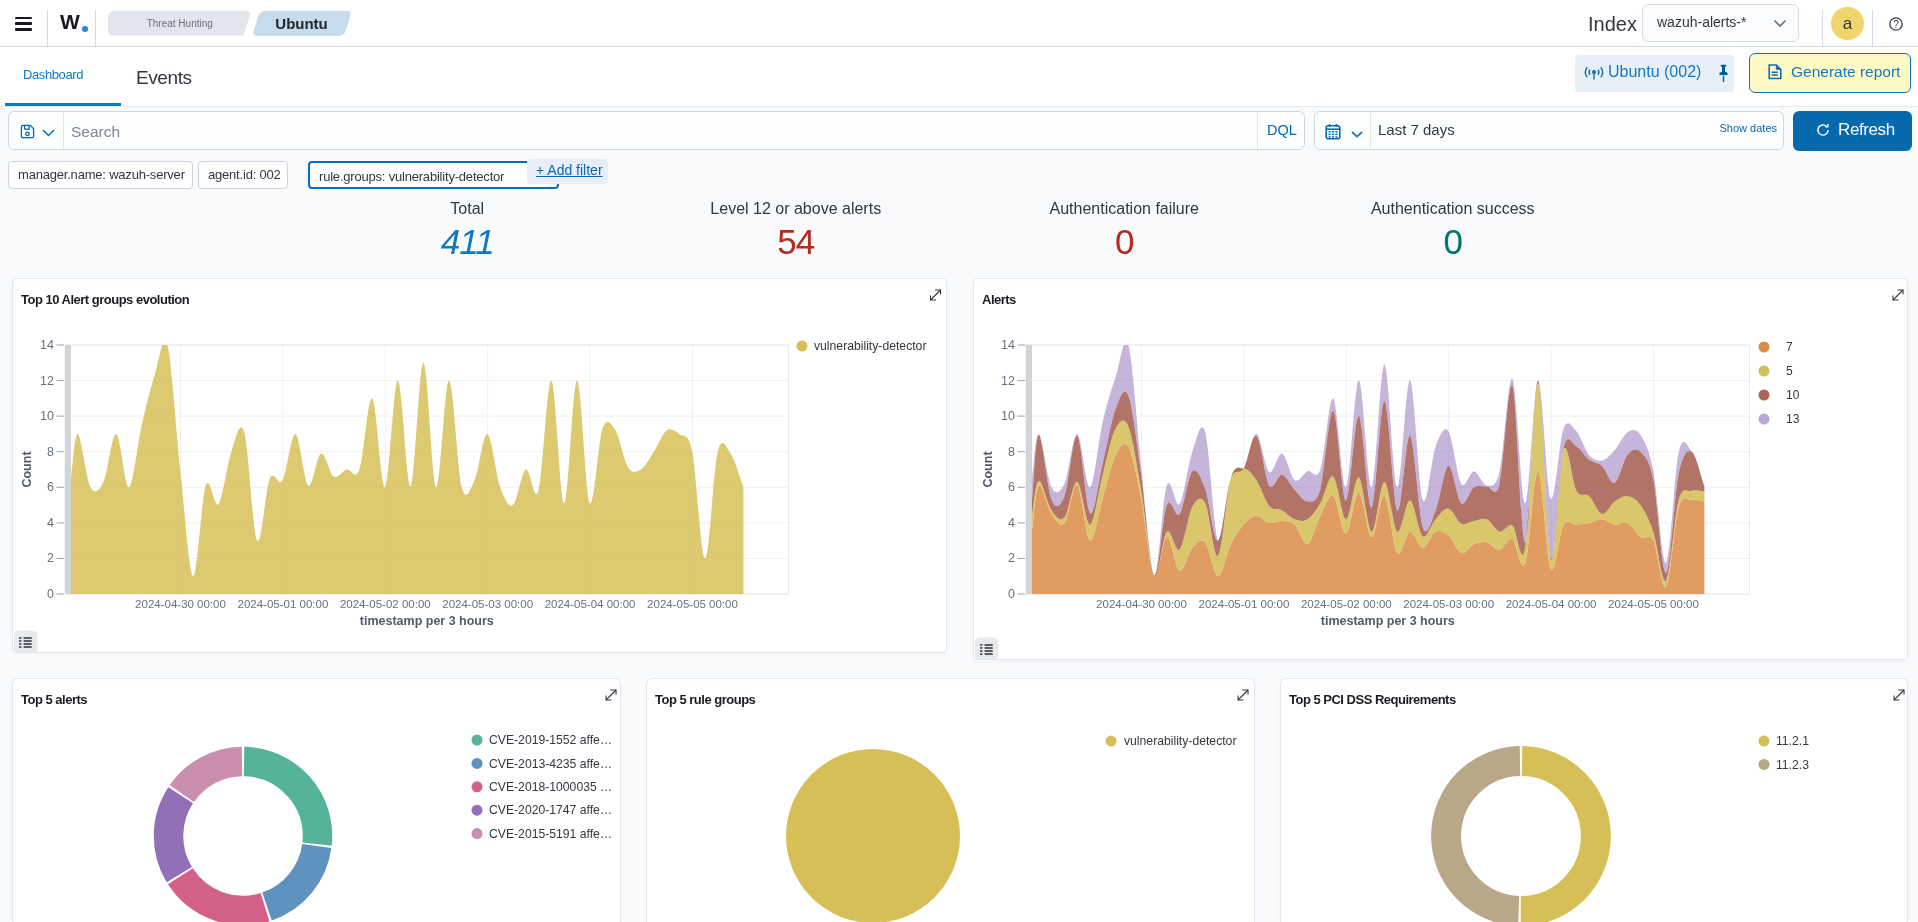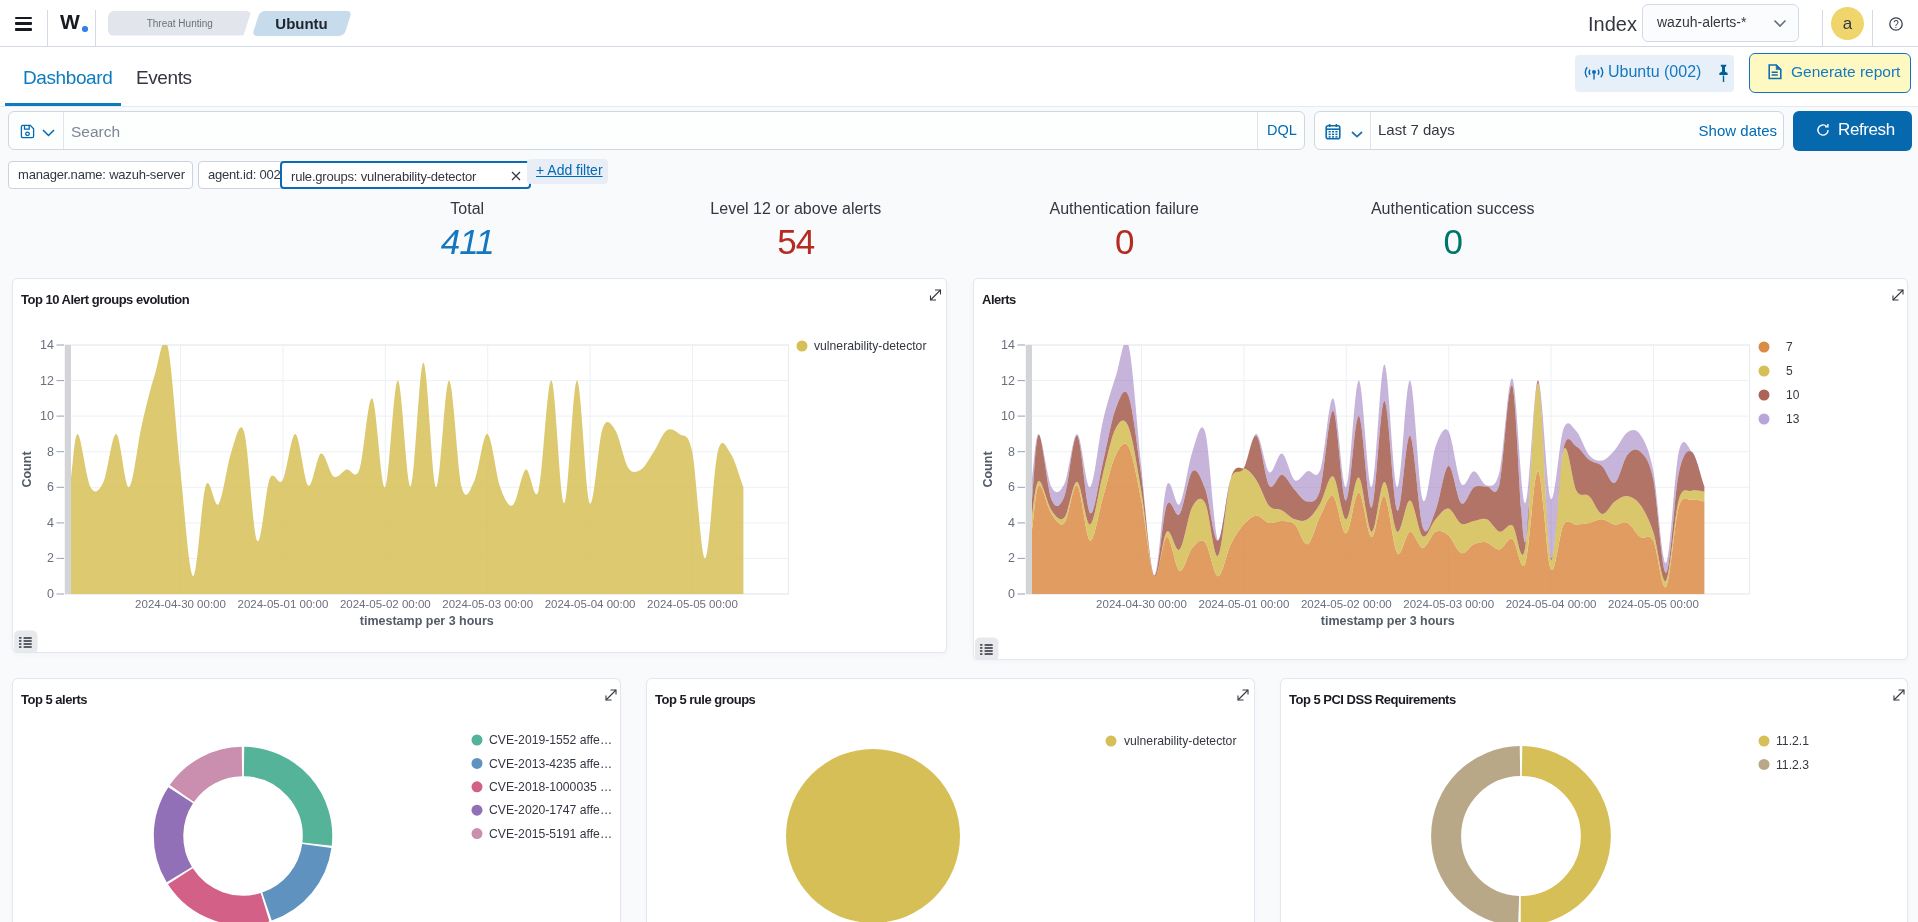--- a/index.html
+++ b/index.html
@@ -43,21 +43,21 @@
   <div class="vsep" style="left:1822px;"></div>
   <div class="abs" style="left:1831px;top:7px;width:33px;height:33px;border-radius:50%;background:#f0d56c;text-align:center;line-height:33px;font-size:17px;color:#343741;">a</div>
   <div class="vsep" style="left:1872px;"></div>
   <svg class="abs" style="left:1889px;top:17px;" width="14" height="14" viewBox="0 0 14 14">
     <circle cx="7" cy="7" r="6.2" fill="none" stroke="#3a3f4a" stroke-width="1.3"></circle>
     <text x="7" y="10.6" text-anchor="middle" font-size="10" fill="#3a3f4a">?</text>
   </svg>
 </div>
 
 <div class="tabrow">
-  <div class="abs" style="left:23px;top:20px;font-size:19px;letter-spacing:-0.4px;color:#0d7bbf;">Dashboard</div>
+  <div class="abs" style="left:23px;top:20px;font-size:13px;letter-spacing:-0.4px;color:#0d7bbf;">Dashboard</div>
   <div class="abs" style="left:5px;top:56px;width:116px;height:3px;background:#0d7bbf;"></div>
   <div class="abs" style="left:136px;top:20px;font-size:19px;letter-spacing:-0.4px;color:#343741;">Events</div>
 
   <div class="abs" style="left:1575px;top:8px;width:159px;height:37px;background:#e7f0f8;border-radius:4px;">
     <svg style="position:absolute;left:9px;top:9px;" width="20" height="19" viewBox="0 0 20 19">
       <g stroke="#0a6cb8" stroke-width="1.4" fill="none">
         <path d="M3.2 3.2 A 8.2 8.2 0 0 0 3.2 13.2"></path>
         <path d="M16.8 3.2 A 8.2 8.2 0 0 1 16.8 13.2"></path>
         <path d="M6 5.6 A 4.6 4.6 0 0 0 6 10.8"></path>
         <path d="M14 5.6 A 4.6 4.6 0 0 1 14 10.8"></path>
@@ -115,33 +115,33 @@
       <rect x="3.6" y="13.2" width="2.1" height="1.5"></rect>
         <rect x="7" y="13.2" width="2.1" height="1.5"></rect>
         <rect x="10.4" y="13.2" width="2.1" height="1.5"></rect>
     </g>
   </svg>
   <svg style="position:absolute;left:36px;top:19px;" width="12" height="7" viewBox="0 0 12 7">
       <path d="M1 1 L6 5.6 L11 1" fill="none" stroke="#2272ae" stroke-width="1.7"></path>
     </svg>
   <div style="position:absolute;left:55px;top:0;width:1px;height:37px;background:#e0e5ee;"></div>
   <span style="position:absolute;left:63px;top:9px;font-size:15px;color:#343741;">Last 7 days</span>
-  <span style="position:absolute;right:6px;top:10px;font-size:15px;color:#006bb4;">Show dates</span>
+  <span style="position:absolute;right:6px;top:10px;font-size:11px;color:#006bb4;">Show dates</span>
 </div>
 <div class="abs" style="left:1793px;top:111px;width:119px;height:40px;background:#0769ad;border-radius:6px;">
   <svg style="position:absolute;left:23px;top:12px;" width="14" height="14" viewBox="0 0 16 16">
     <path d="M13.8 8 a5.8 5.8 0 1 1-1.7-4.1" fill="none" stroke="#fff" stroke-width="1.6"></path>
     <path d="M13.6 1.2 v3.2 h-3.2" fill="none" stroke="#fff" stroke-width="1.6"></path>
   </svg>
   <span style="position:absolute;left:45px;top:9px;font-size:17px;letter-spacing:-0.4px;color:#fff;">Refresh</span>
 </div>
 
 <div class="pill" style="left:8px;width:185px;">manager.name: wazuh-server</div>
 <div class="pill" style="left:198px;width:90px;">agent.id: 002</div>
-<div class="pill" style="left:280px;width:251px;border:2px solid #0a6cb8;line-height:24px;">rule.groups: vulnerability-detector
+<div class="pill" style="left:308px;width:251px;border:2px solid #0a6cb8;line-height:24px;">rule.groups: vulnerability-detector
   <svg style="position:absolute;right:8px;top:8px;" width="10" height="10" viewBox="0 0 10 10">
       <path d="M1 1 L9 9 M9 1 L1 9" stroke="#343741" stroke-width="1.2"></path>
     </svg>
 </div>
 <div class="abs" style="left:527px;top:159px;width:81px;height:25px;background:#e9eef6;border-radius:4px;">
   <span style="position:absolute;left:9px;top:3px;font-size:14px;color:#006bb4;text-decoration:underline;">+ Add filter</span>
 </div>
 
 <div class="abs" style="left:312px;top:200px;width:1296px;">
   <div style="display:flex;gap:18px;">

